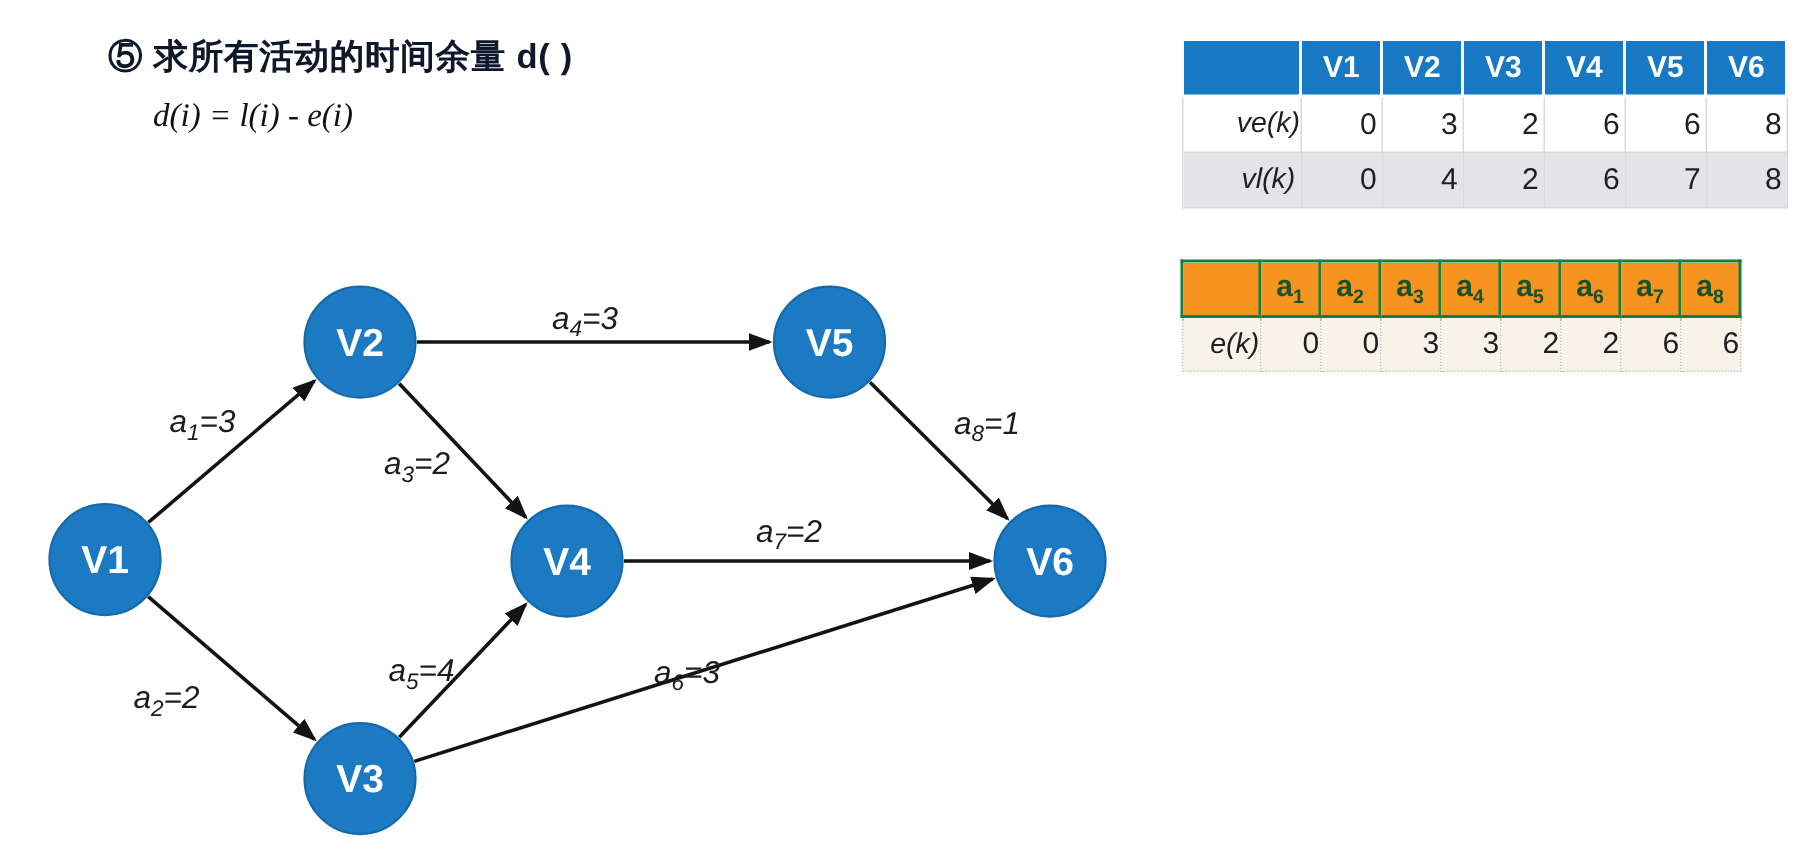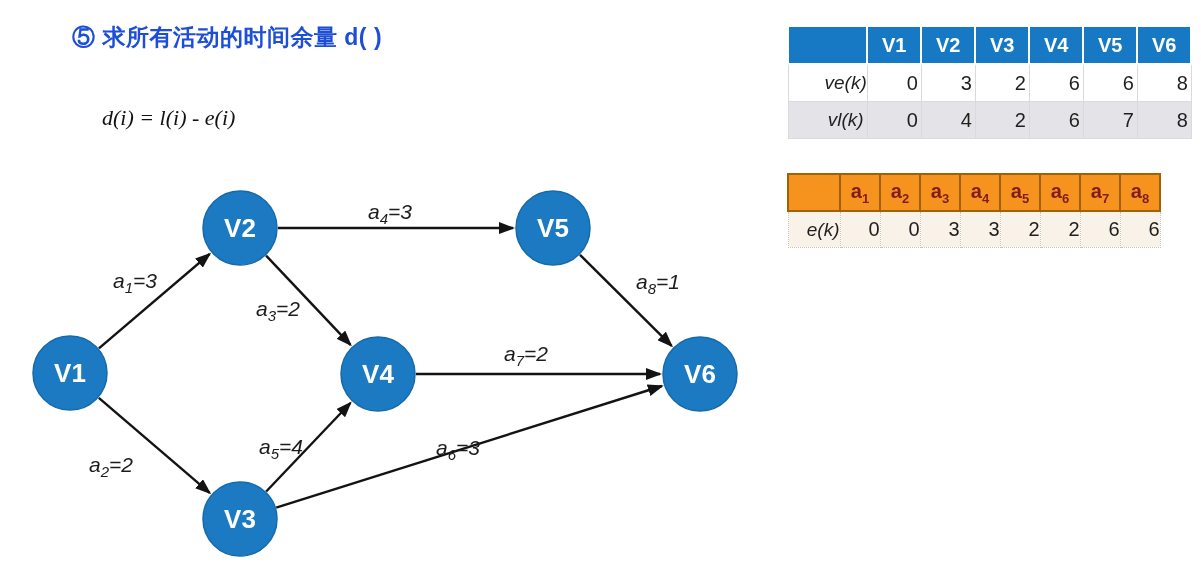--- a/index.html
+++ b/index.html
@@ -12,33 +12,32 @@
     font-family: "Liberation Sans", sans-serif;
     color: #1a1a1a;
   }
   .title {
     position: absolute;
     left: 72px;
     top: 22px;
     font-size: 23px;
     font-weight: 700;
     letter-spacing: 0.5px;
-    color: #1d4ed8;
+    color: #0f172a;
     white-space: pre;
   }
   .formula {
     position: absolute;
     left: 102px;
     top: 64px;
     font-family: "Liberation Serif", serif;
     font-style: italic;
     font-size: 22px;
     color: #111;
     white-space: pre;
-    margin-top: 41px;
   }
   svg.graph { position: absolute; left: 0; top: 0; }
   .elabel {
     font-family: "Liberation Sans", sans-serif;
     font-style: italic;
     font-size: 21px;
     fill: #1c1c1c;
   }
   .elabel .sub { font-size: 15px; }
   .nlabel {
@@ -64,24 +63,24 @@
   .t1 tbody tr:nth-child(2) td { background: var(--c-gray-row, #e3e3e8); margin-top: 12px; }
   .t1 td.rowlabel, .t2 td.rowlabel {
     font-style: italic;
     font-size: 19px;
   }
 
   
   .t2 { left: 787px; top: 173px; }
   .t2 th {
     background: var(--c-orange, #f6921e);
-    color: #7f1d1d;
+    color: #14532d;
     font-weight: 700;
     font-size: 20px;
-    border: 2px solid #a16207;
+    border: 2px solid #15803d;
   }
   .t2 th sub { font-size: 13px; }
   .t2 td {
     font-size: 20px;
     color: #1f1f1f;
     background: var(--c-cream-row, #f8f2e8);
     border: 1px dotted #c9c2b2;
     text-align: right;
   }
 </style>

